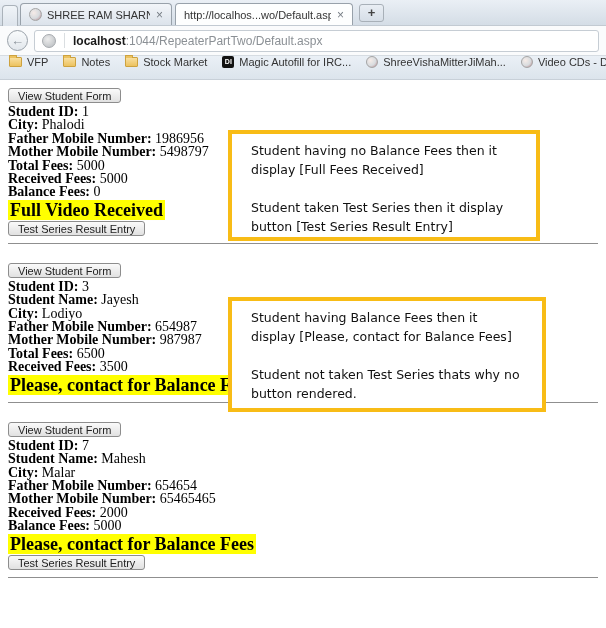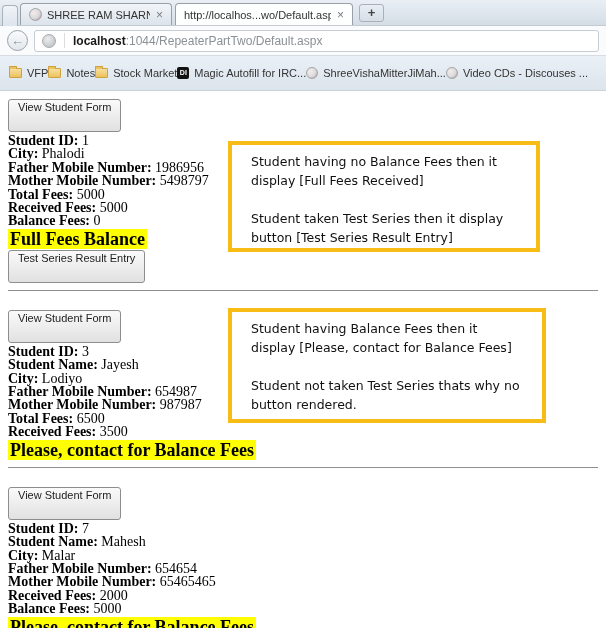--- a/index.html
+++ b/index.html
@@ -38,44 +38,44 @@
                border: 1px solid #c6cdd4; border-radius: 3px;
                display: flex; align-items: center; padding: 0 7px; }
   .globe-icon { width: 14px; height: 14px; min-width: 14px; border-radius: 50%;
                 background: radial-gradient(circle at 40% 35%, #ededed, #b6babe);
                 border: 1px solid #a6aaae; }
   .url-sep { width: 1px; height: 15px; background: #dadee1; margin: 0 8px; }
   .url-text { font-size: 12px; color: #8b9095; white-space: nowrap; }
   .url-text .host { color: #1a1a1a; font-weight: bold; }
 
   
-  .bookmarksbar { height: 35px; background: linear-gradient(#eaf0f6, #dce4ec);
+  .bookmarksbar { height: 24px; background: linear-gradient(#eaf0f6, #dce4ec);
                   border-bottom: 1px solid #c8d0d8;
-                  display: flex; align-items: center; padding: 0 9px; 
+                  display: flex; align-items: flex-start; padding: 0 9px; gap: 15px;
                   font-size: 11px; color: #333; white-space: nowrap; }
   .bookmark { display: flex; align-items: center; gap: 5px; }
   .bm-icon.folder-icon { width: 13px; height: 10px;
       background: linear-gradient(#f8df9f, #ecc25f); border: 1px solid #cda23f;
       border-radius: 1px; position: relative; }
   .bm-icon.folder-icon::before { content: ""; position: absolute; top: -3px; left: -1px;
       width: 6px; height: 2px; background: #ecc25f; border: 1px solid #cda23f;
       border-bottom: none; border-radius: 1px 1px 0 0; }
   .bm-icon.di-badge-icon { width: 12px; height: 12px; background: #121212; color: #fff;
       font-weight: bold; font-size: 7px; line-height: 12px; text-align: center; border-radius: 2px; }
   .bm-icon.circle-logo-icon { width: 12px; height: 12px; border-radius: 50%;
       background: radial-gradient(circle at 35% 35%, #f6ebe7, #d8dcdf 55%, #bb8084);
       border: 1px solid #a5a5a5; }
 
   
   .content { position: relative; height: 548px; background: #fff;
              font-family: "Liberation Serif", serif; overflow: hidden; padding-top: 7px; }
   .student-block { padding-left: 8px; }
   .btn { display: block; font-family: "Liberation Sans", sans-serif; font-size: 11px;
          color: #222; background: linear-gradient(#fafafa, #e1e1e1);
-         border: 1px solid #8d8d8d; border-radius: 3px; padding: 1px 9px 18px 9px;
+         border: 1px solid #8d8d8d; border-radius: 3px; padding: 1px 9px 0 9px;
          margin: 1px 0 2px 0; }
   .line { font-size: 14px; line-height: 13.4px; color: #000; }
   .line b { font-weight: bold; }
   .status { display: table; background: #FFFF00; font-weight: bold; font-size: 18px;
             line-height: 20px; margin: 1px 0; padding: 0 2px; }
   hr.block-divider { border: none; border-top: 1px solid #8f8f8f; margin: 7px 8px 19px 8px; }
 
   .annotation { position: absolute; border: 4px solid #F8BC16; background: #fff;
                 font-family: "DejaVu Sans", sans-serif; font-size: 12.5px;
                 line-height: 19px; color: #111; padding: 7px 19px; }
@@ -149,21 +149,21 @@
     <button class="btn">View Student Form</button>
     <div class="fields">
           <div class="line"><b>Student ID:</b> 1</div>
           <div class="line"><b>City:</b> Phalodi</div>
           <div class="line"><b>Father Mobile Number:</b> 1986956</div>
           <div class="line"><b>Mother Mobile Number:</b> 5498797</div>
           <div class="line"><b>Total Fees:</b> 5000</div>
           <div class="line"><b>Received Fees:</b> 5000</div>
           <div class="line"><b>Balance Fees:</b> 0</div>
         </div>
-    <div class="status">Full Fees Balance</div>
+    <div class="status">Full Video Received</div>
     <button class="btn">Test Series Result Entry</button>
   </div>
 <hr class="block-divider">
   <div class="student-block">
     <button class="btn">View Student Form</button>
     <div class="fields">
           <div class="line"><b>Student ID:</b> 3</div>
           <div class="line"><b>Student Name:</b> Jayesh</div>
           <div class="line"><b>City:</b> Lodiyo</div>
           <div class="line"><b>Father Mobile Number:</b> 654987</div>

